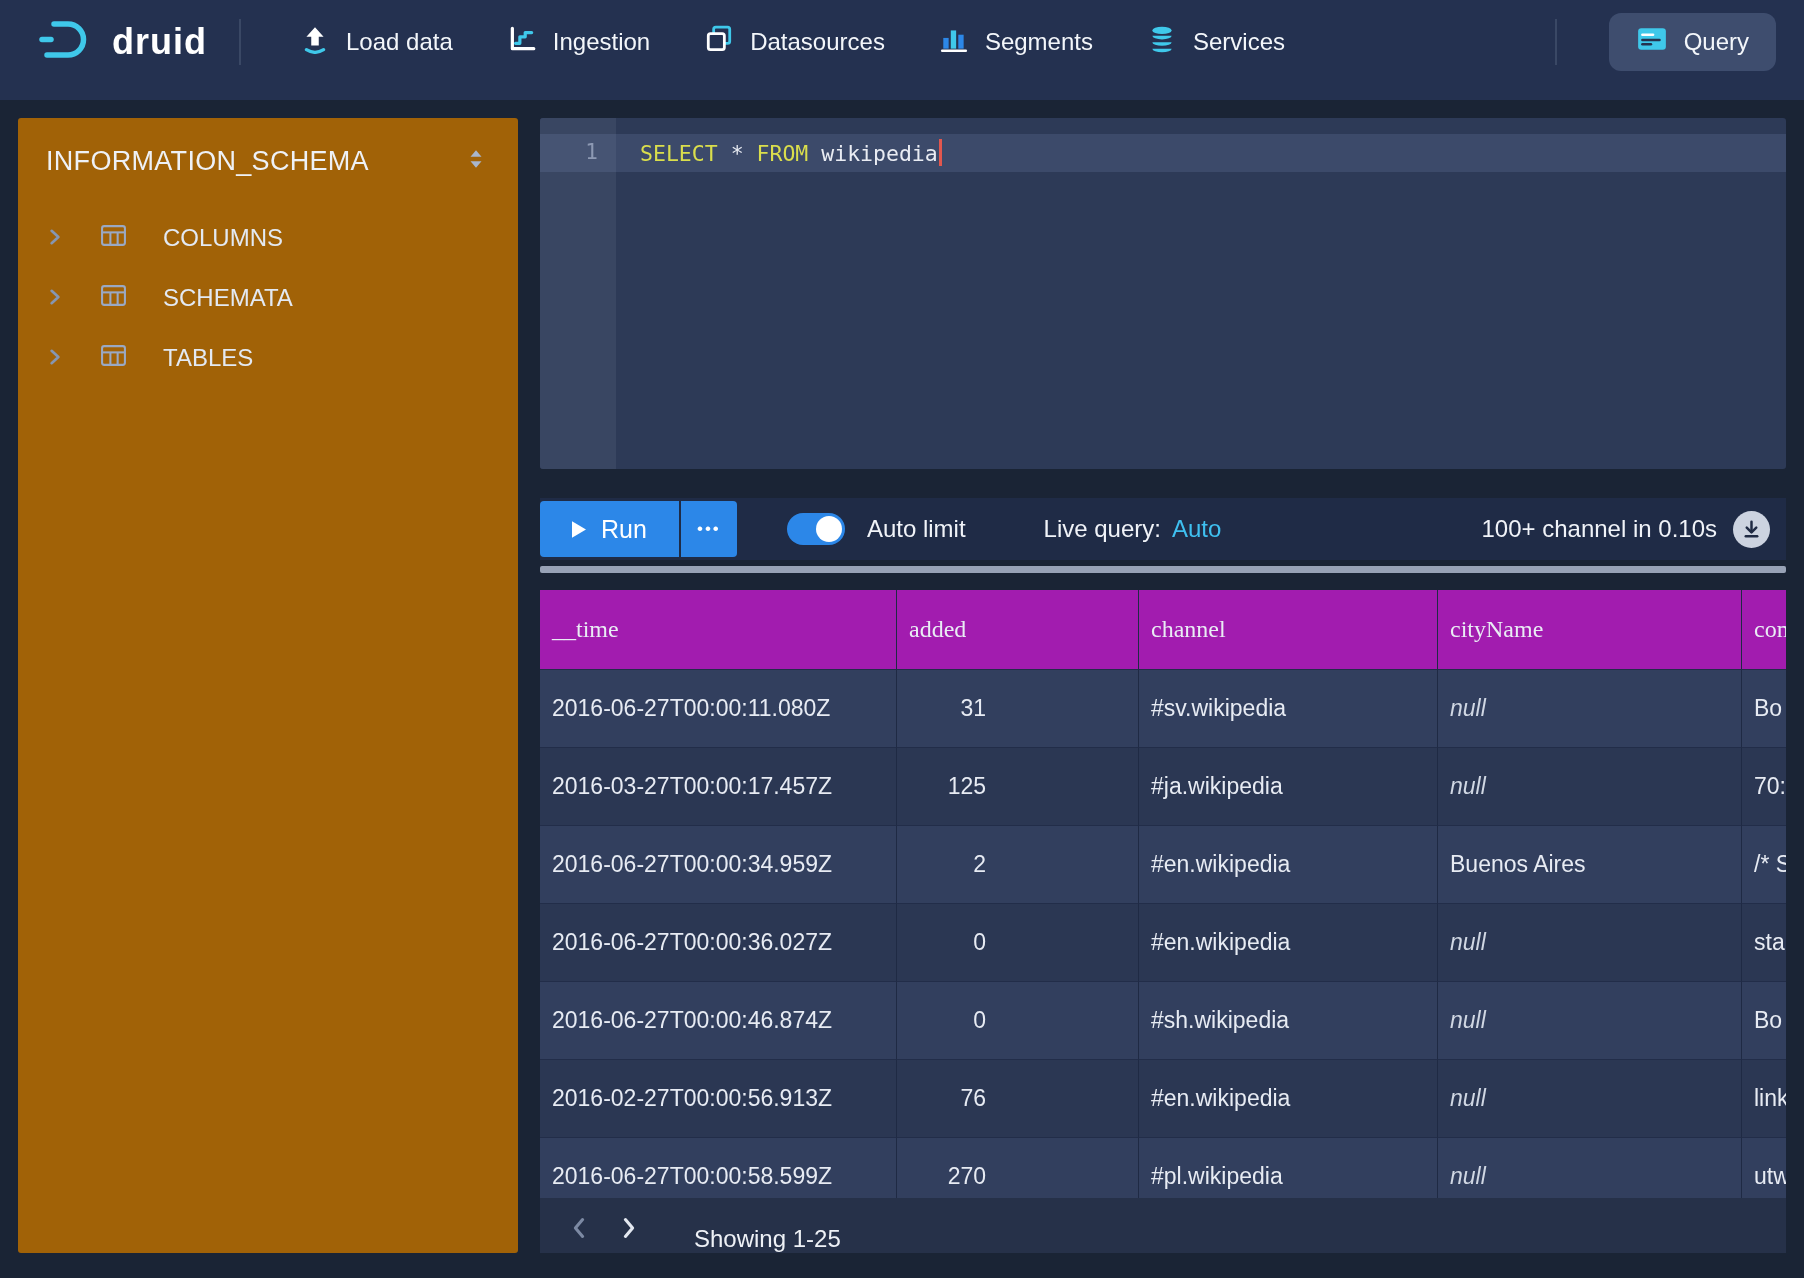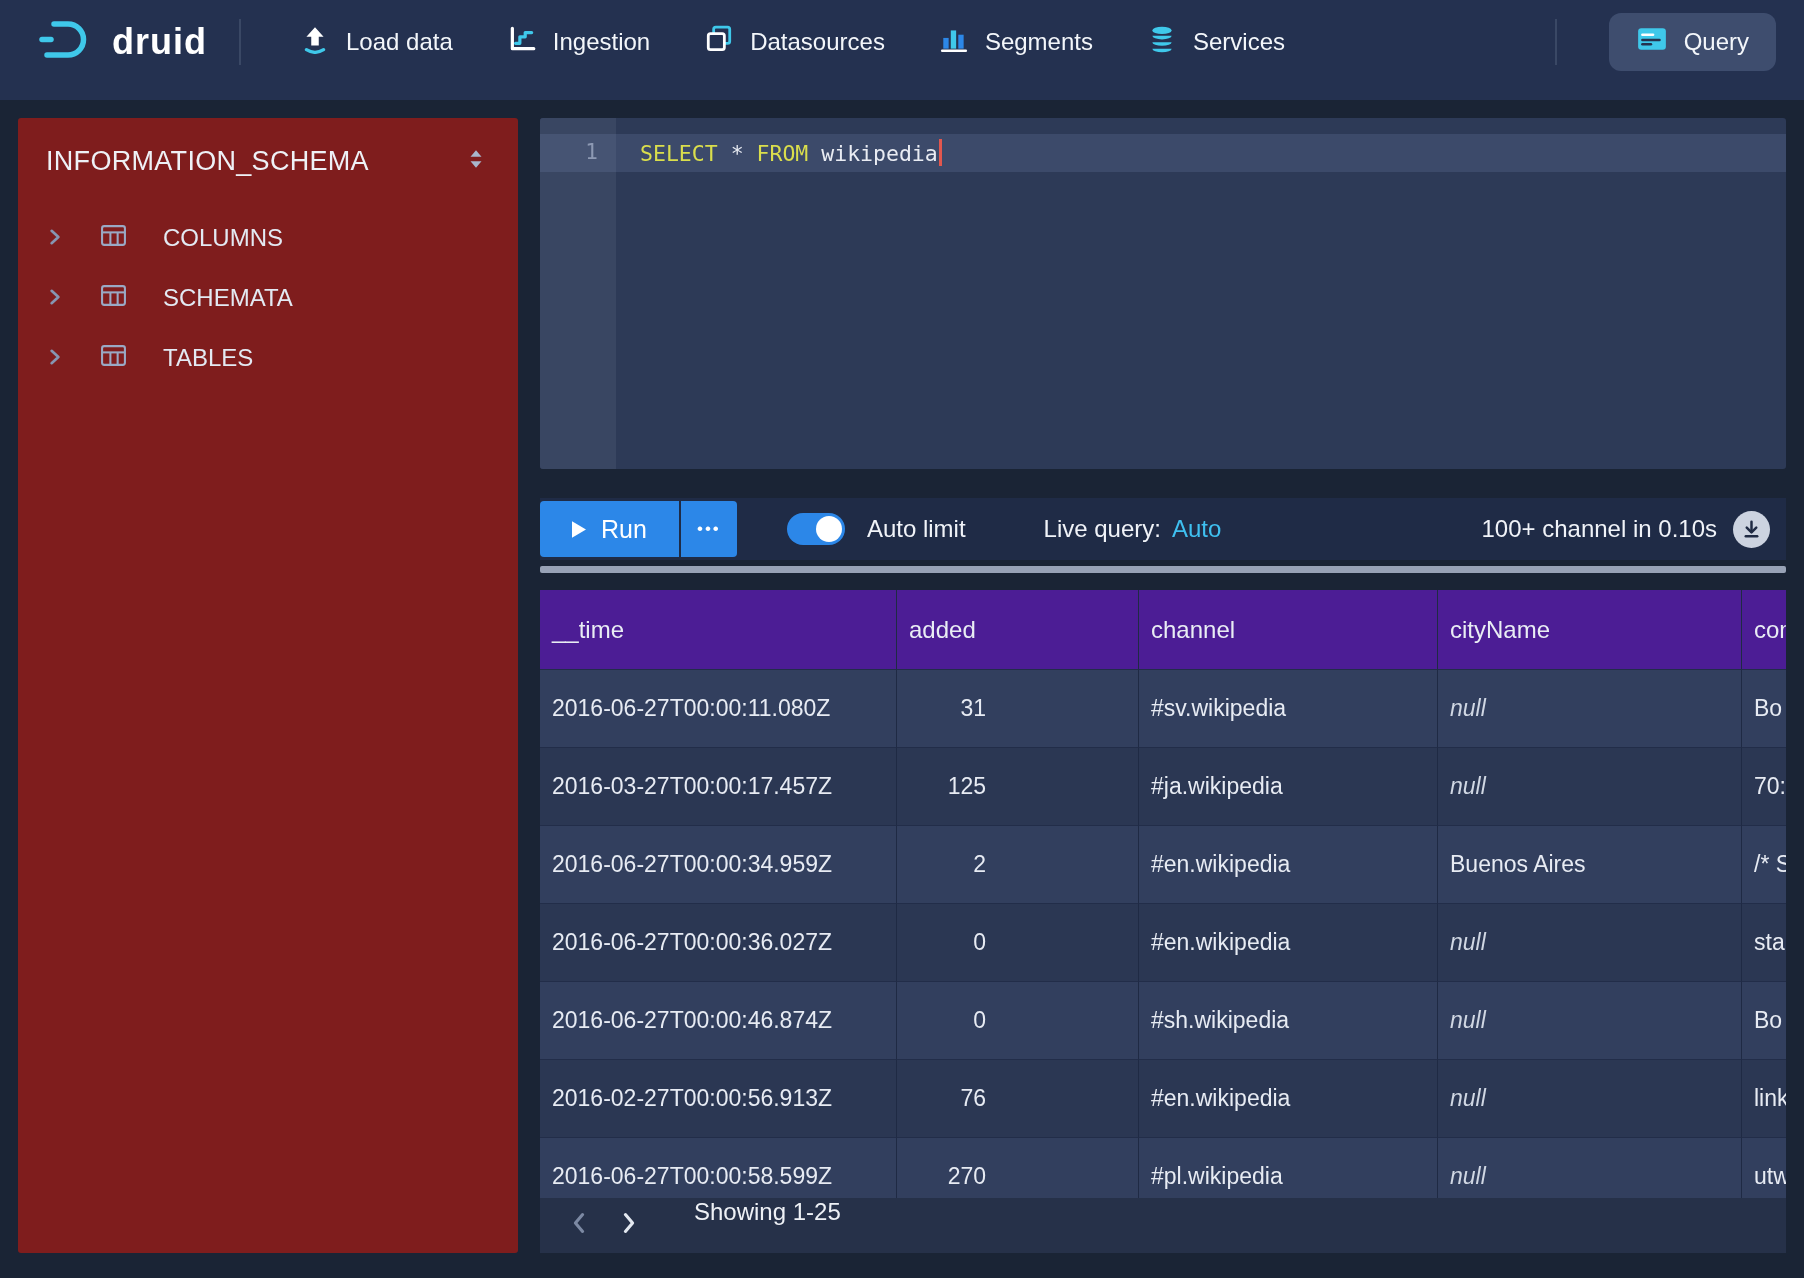--- a/index.html
+++ b/index.html
@@ -29,21 +29,21 @@
     background: #3e4d6e; border-radius: 12px; height: 58px; margin-left: 20px;
   }
   .nav-spacer { flex: 1; }
 
   
   .content { display: flex; height: 1178px; padding: 18px 18px 25px 18px; gap: 22px; }
 
   
   .sidebar {
     width: 500px; flex-shrink: 0;
-    background: #7f1d1d; border-radius: 3px;
+    background: #a16207; border-radius: 3px;
     padding: 24px 28px;
   }
   .sb-head { display: flex; align-items: center; justify-content: space-between; }
   .sb-title { font-size: 27px; color: #eef1f6; letter-spacing: 0.3px; }
   .sb-caret { cursor: pointer; padding: 6px; }
   .tree { margin-top: 28px; }
   .tree-item {
     display: flex; align-items: center; gap: 36px;
     height: 60px; font-size: 24px; color: #e3e9f2; cursor: pointer;
   }
@@ -105,30 +105,30 @@
 
   
   .results { margin-top: 17px; position: relative; flex: 1; overflow: hidden; }
   .rt-row { display: grid; grid-template-columns: 357px 242px 299px 304px 300px; }
   .rt-cell {
     height: 78px; display: flex; align-items: center;
     padding: 0 12px; font-size: 23px; color: #e7ebf3;
     border-right: 1px solid #1f2a44; border-bottom: 1px solid #222d49;
     white-space: nowrap; overflow: hidden; cursor: pointer;
   }
-  .rt-head .rt-cell { height: 80px; background: #4c1d95; font-size: 24px; color: #e9edf4; }
+  .rt-head .rt-cell { height: 80px; background: #a21caf; font-size: 24px; color: #e9edf4; font-family: Liberation Serif, serif; }
   .rt-row:nth-child(even) .rt-cell { background: #323f5e; }   
   .rt-row:nth-child(odd):not(.rt-head) .rt-cell { background: #2b3753; }
   .rt-cell.col-1:not(.hdr) { justify-content: flex-end; padding-right: 152px; }
   .null-val { font-style: italic; color: #d0d7e3; }
 
   
   .footer {
     position: absolute; left: 0; right: 0; bottom: 0; height: 55px;
-    background: #263149; display: flex; align-items: flex-start; padding-left: 14px;
+    background: #263149; display: flex; align-items: flex-end; padding-left: 14px;
   }
   .page-btn { width: 50px; height: 50px; display: flex; align-items: center; justify-content: center; cursor: pointer; }
   .showing { font-size: 24px; margin-left: 40px; color: #eef1f6; }
 </style>
 </head>
 <body>
 
 <div class="topbar">
   <div class="brand">
     <span>

